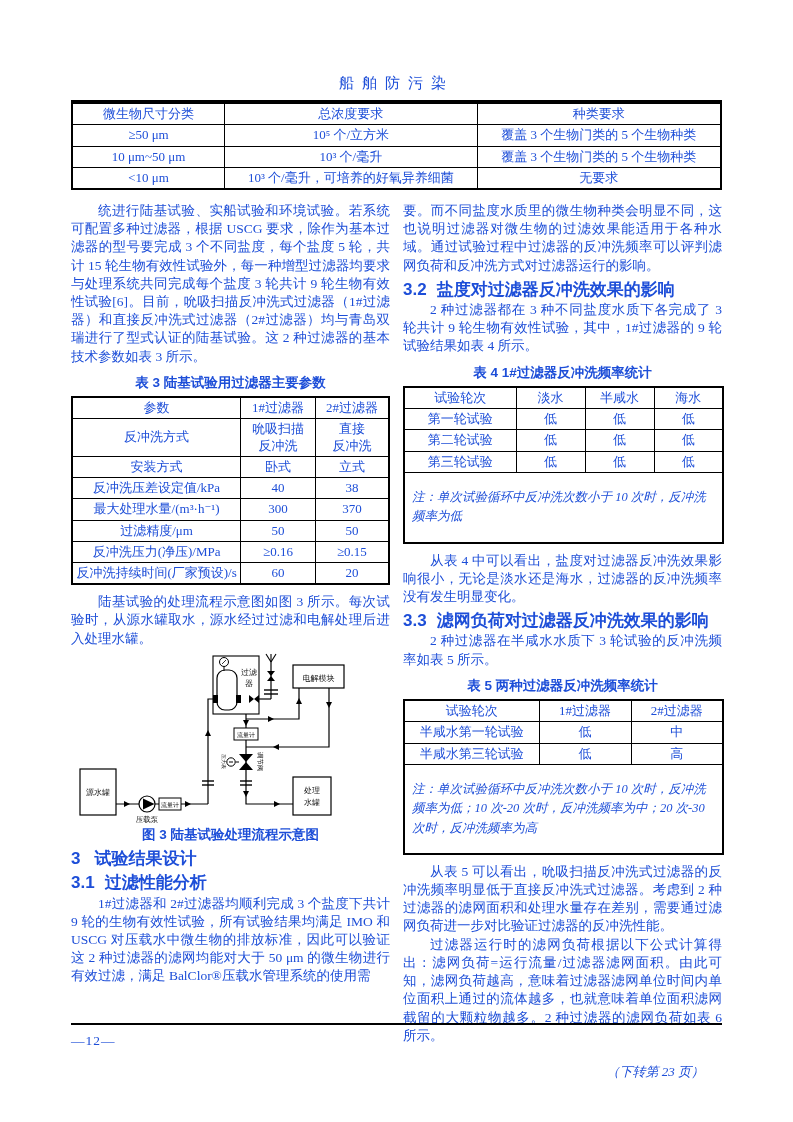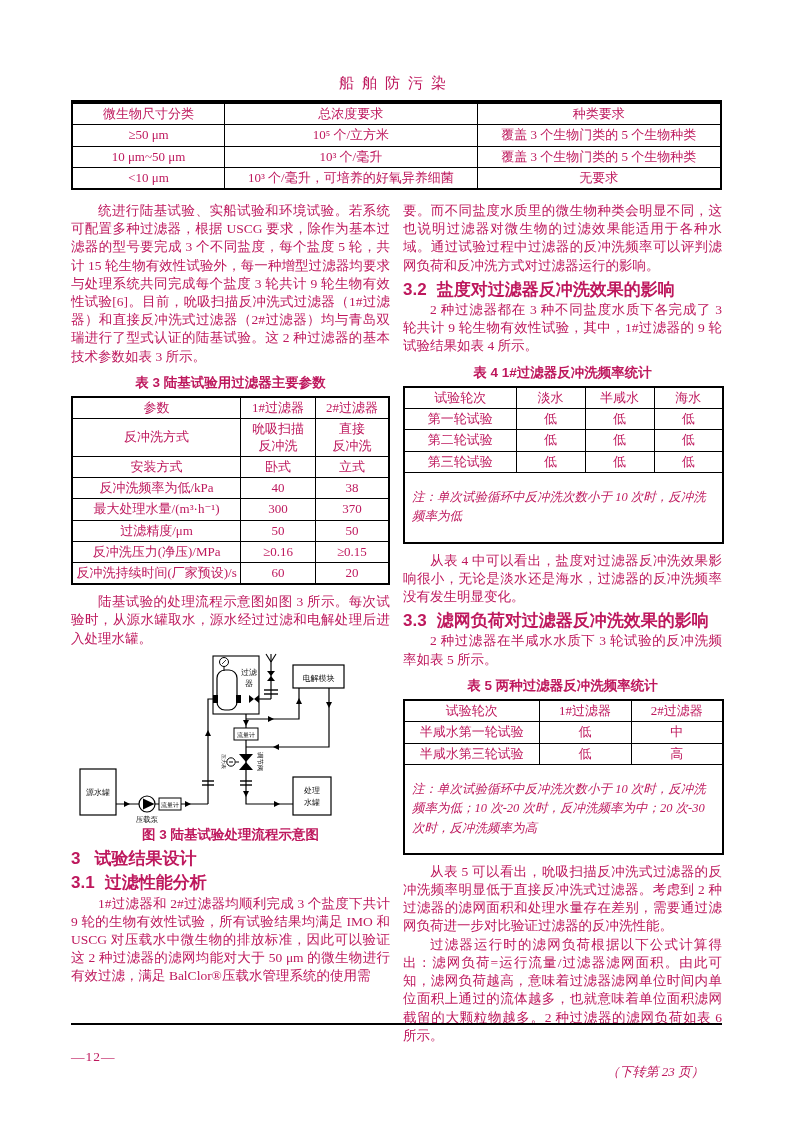--- a/index.html
+++ b/index.html
@@ -1,19 +1,19 @@
 <!DOCTYPE html>
 <html><head>
 <meta charset="utf-8">
 <style>
   * { box-sizing: border-box; }
   html,body { margin:0; padding:0; background:#e8e8e8; }
   .page {
     width:793px; height:1122px; position:relative; margin:0 auto;
-    background:#fff; color:#be185d; overflow:hidden;
+    background:#fff; color:#1d4ed8; overflow:hidden;
     font-family:"Liberation Serif","DejaVu Serif",serif;
   }
   .content { position:absolute; left:71px; top:0; width:651px; }
   .journal-header { text-align:center; padding-top:74px; font-size:15px; letter-spacing:8px; }
   .head-rule { border-top:2px solid #000; margin-top:7px; }
   .tbl-title {
     text-align:center; font-weight:bold; font-size:13.5px; margin:8px 0 4px;
     font-family:"Liberation Sans","DejaVu Sans",sans-serif;
   }
   table.data { border-collapse:collapse; width:100%; font-size:13px; border:2.5px solid #000; table-layout:fixed; }
@@ -31,21 +31,21 @@
   .fig-caption {
     text-align:center; font-weight:bold; font-size:13.5px; margin:2px 0 4px;
     font-family:"Liberation Sans","DejaVu Sans",sans-serif;
   }
   .figure-wrap { margin-top:4px; }
   svg.flowchart { display:block; margin:0 auto; font-family:"Liberation Serif","DejaVu Serif",serif; }
   svg.flowchart text { fill:#111; }
   .turn-note { text-align:right; font-style:italic; font-size:13px; margin-top:18px; padding-right:18px; }
   .footer { position:absolute; left:71px; top:1023px; width:651px; }
   .footer-rule { border-top:2px solid #000; }
-  .page-number { font-size:13.5px; margin-top:24px; letter-spacing:1px; }
+  .page-number { font-size:13.5px; margin-top:8px; letter-spacing:1px; }
 </style>
 </head>
 <body>
 
 <div class="page">
   <div class="content">
 
     <div class="journal-header">船舶防污染</div>
     <div class="head-rule"></div>
 
@@ -103,21 +103,21 @@
 反冲洗</td>
             <td class="v">直接
 反冲洗</td>
           </tr>
           <tr>
             <td>安装方式</td>
             <td>卧式</td>
             <td>立式</td>
           </tr>
           <tr>
-            <td>反冲洗频率为低/kPa</td>
+            <td>反冲洗压差设定值/kPa</td>
             <td>40</td>
             <td>38</td>
           </tr>
           <tr>
             <td>最大处理水量/(m³·h⁻¹)</td>
             <td>300</td>
             <td>370</td>
           </tr>
           <tr>
             <td>过滤精度/μm</td>

